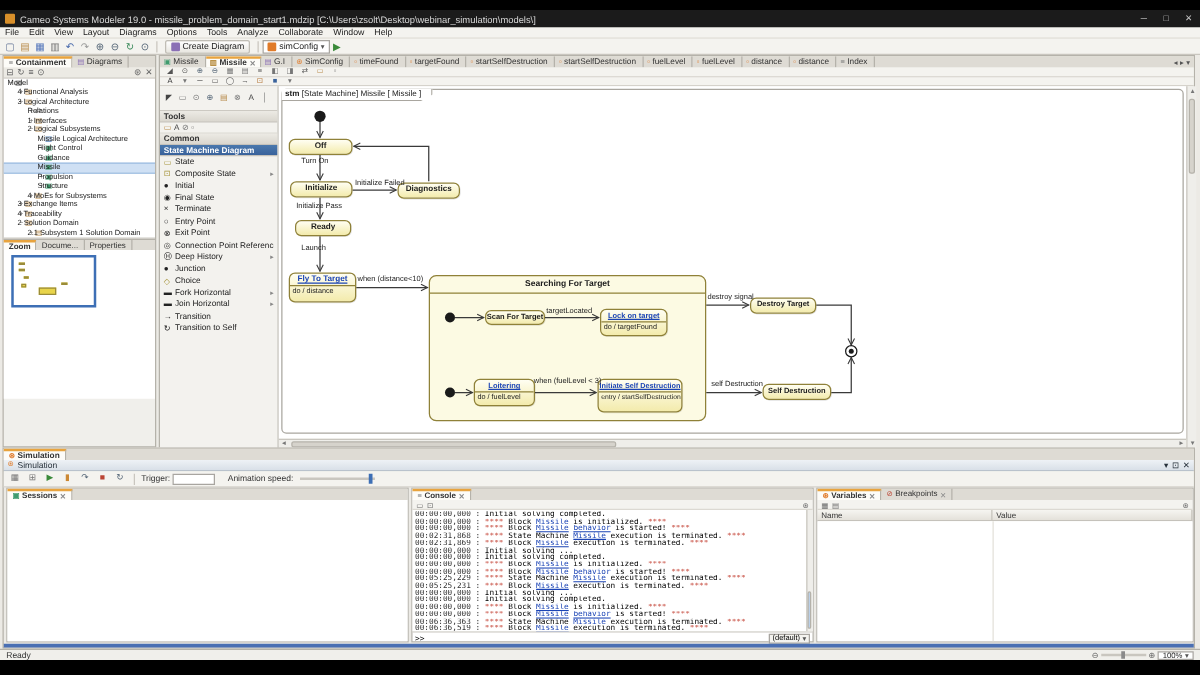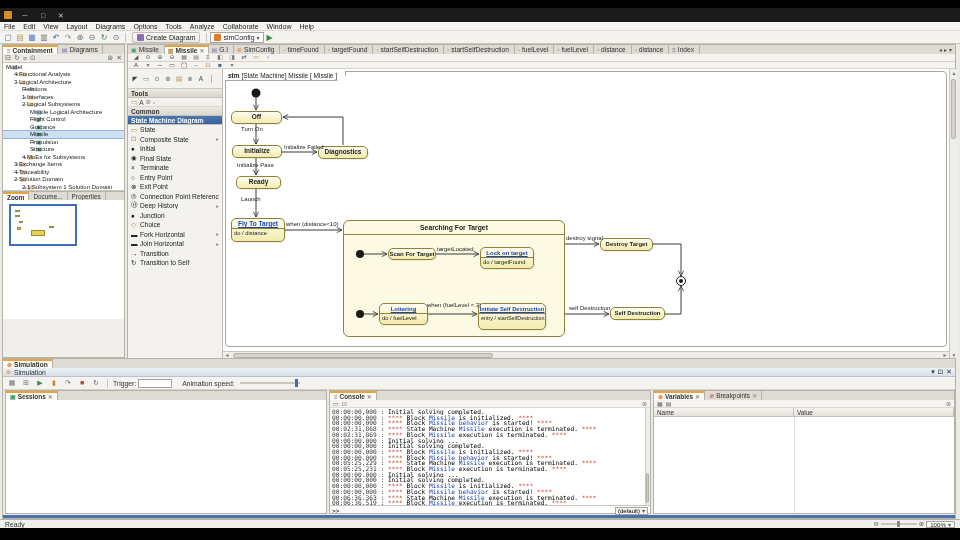--- a/index.html
+++ b/index.html
@@ -119,20 +119,21 @@
 .ztrack{width:36px;height:2px;background:#c9c6bf;position:relative;}
 .ztrack .knob{position:absolute;left:16px;top:-2px;width:3px;height:6px;background:#8a8a8a;}
 </style>
 </head>
 <body>
 
 <div id="win">
 
   <div class="titlebar">
     <span class="app-icon"></span>
+    <span class="title-text">Cameo Systems Modeler 19.0 - missile_problem_domain_start1.mdzip [C:\Users\zsolt\Desktop\webinar_simulation\models\]</span>
     <span class="win-btn">─</span>
     <span class="win-btn">□</span>
     <span class="win-btn">✕</span>
   </div>
 
   <div class="menubar">
 
   <span class="menu-item">File</span>
       <span class="menu-item">Edit</span>
       <span class="menu-item">View</span>

